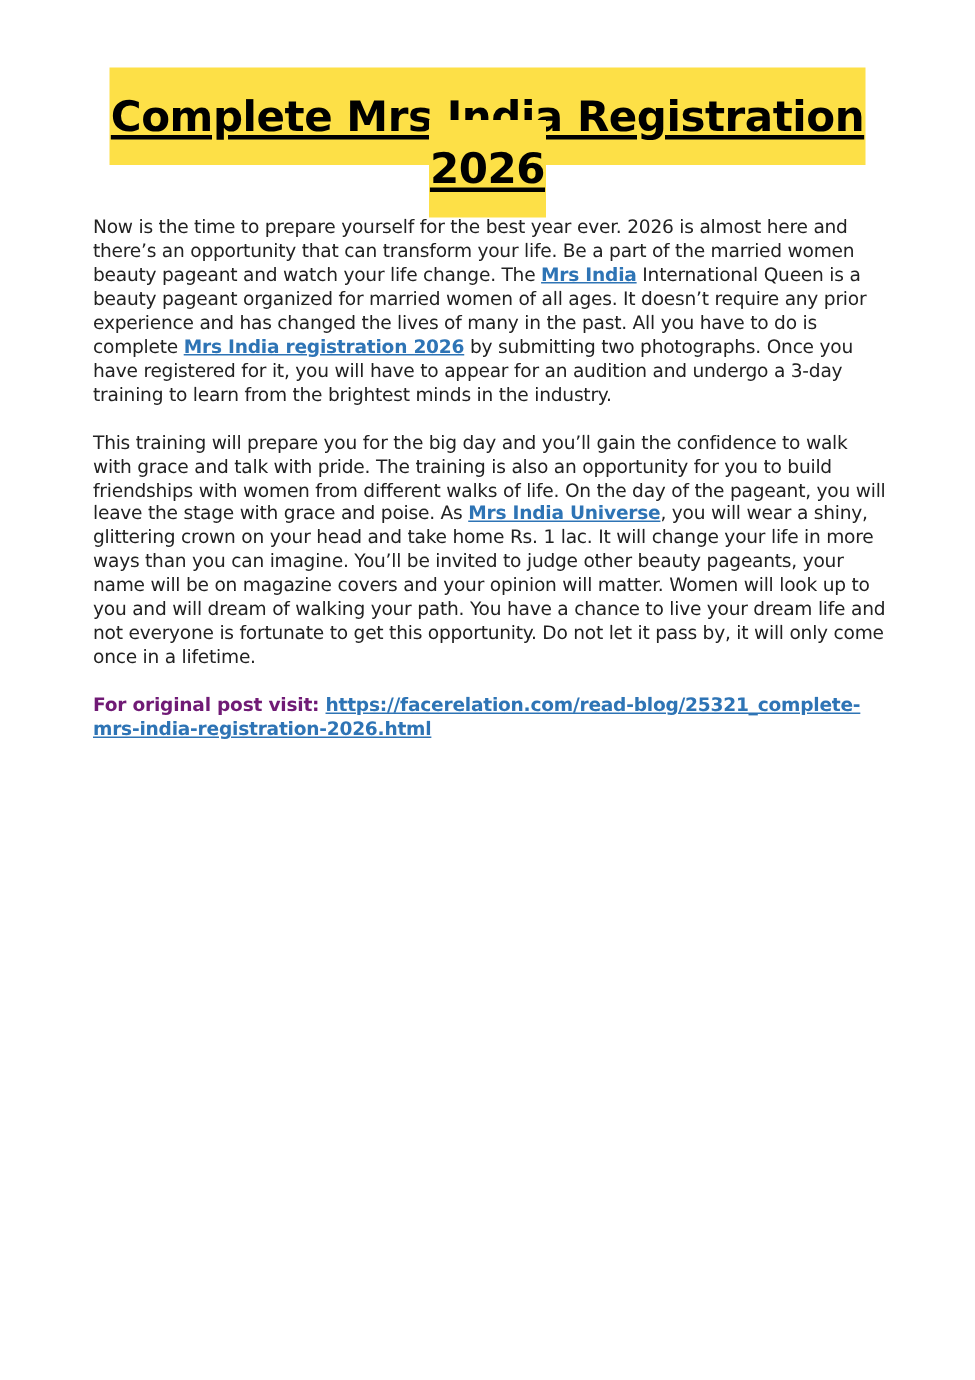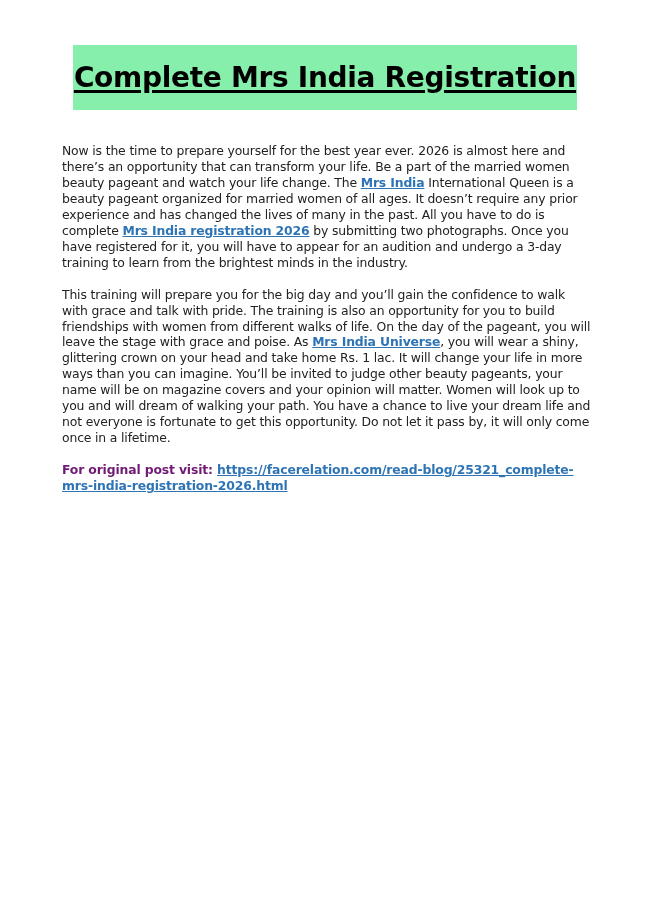--- a/index.html
+++ b/index.html
@@ -31,21 +31,21 @@
       margin: 0;
       text-align: center;
       font-family: "DejaVu Sans", sans-serif;
       font-weight: bold;
       font-size: 28px;
       line-height: 35px;
       color: #000000;
       letter-spacing: -0.3px;
     }
     .title .hl {
-      background: #86efac;
+      background: #fde047;
       text-decoration: underline;
       text-decoration-thickness: 3px;
       text-underline-offset: 3px;
       padding: 16px 1px;
     }
     .content {
       position: absolute;
       left: 62px;
       top: 143px;
       width: 530px;
@@ -68,20 +68,21 @@
       color: #701a75;
     }
   </style>
 </head>
 <body>
 
 <div class="page">
 
   <h1 class="title">
     <span class="hl">Complete Mrs India Registration</span><br>
+    <span class="hl">2026</span>
   </h1>
 
   <div class="content">
 
     <p><span>Now is the time to prepare yourself for the best year ever. 2026 is almost here and there’s an opportunity that can transform your life. Be a part of the married women beauty pageant and watch your life change. The </span><a class="link">Mrs India</a><span> International Queen is a beauty pageant organized for married women of all ages. It doesn’t require any prior experience and has changed the lives of many in the past. All you have to do is complete </span><a class="link">Mrs India registration 2026</a><span> by submitting two photographs. Once you have registered for it, you will have to appear for an audition and undergo a 3-day training to learn from the brightest minds in the industry.</span></p>
 
     <p><span>This training will prepare you for the big day and you’ll gain the confidence to walk with grace and talk with pride. The training is also an opportunity for you to build friendships with women from different walks of life. On the day of the pageant, you will leave the stage with grace and poise. As </span><a class="link">Mrs India Universe</a><span class="source"></span><span>, you will wear a shiny, glittering crown on your head and take home Rs. 1 lac. It will change your life in more ways than you can imagine. You’ll be invited to judge other beauty pageants, your name will be on magazine covers and your opinion will matter. Women will look up to you and will dream of walking your path. You have a chance to live your dream life and not everyone is fortunate to get this opportunity. Do not let it pass by, it will only come once in a lifetime.</span></p>
 
     <p><span class="source">For original post visit: </span><a class="link">https://facerelation.com/read-blog/25321_complete-mrs-india-registration-2026.html</a></p>
 

